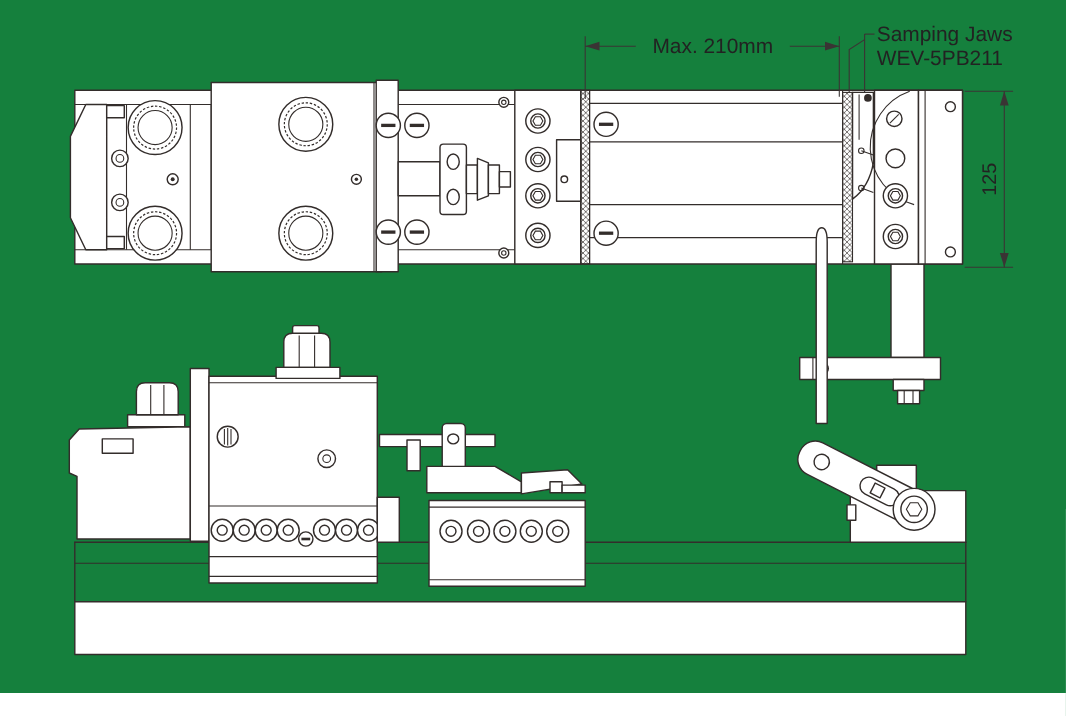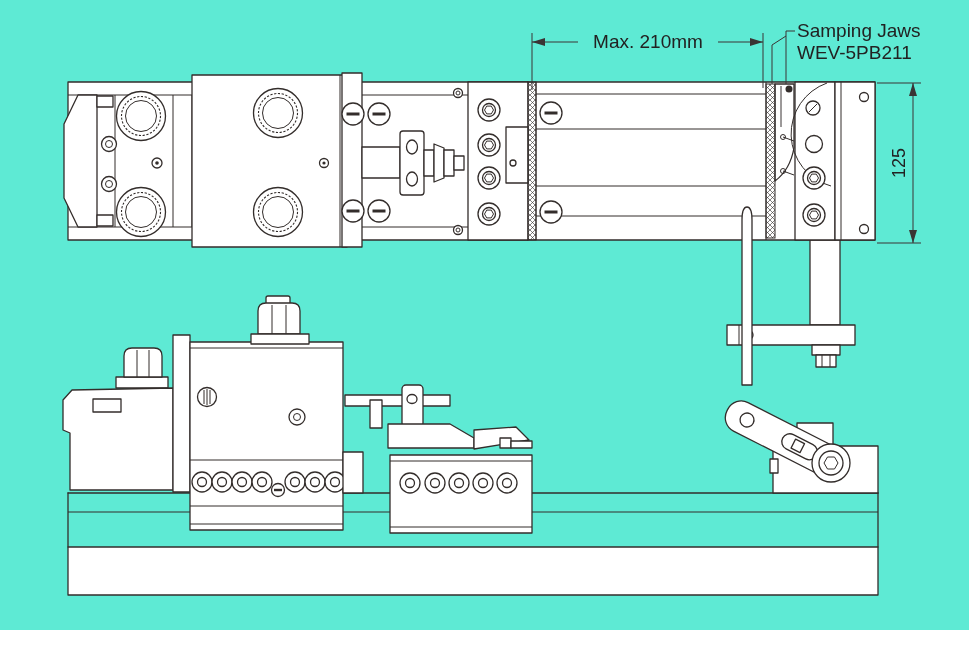--- a/index.html
+++ b/index.html
@@ -1,16 +1,16 @@
 <!DOCTYPE html>
 <html><head>
 <meta charset="utf-8">
 <style>
   html,body{margin:0;padding:0;background:#ffffff;}
-  .stage{width:969px;height:630px;position:relative;background:#5eead4;font-family:"Liberation Sans",sans-serif;}
+  .stage{width:969px;height:630px;position:relative;background:#15803d;font-family:"Liberation Sans",sans-serif;}
   svg{display:block;}
   
   .ln{fill:none;stroke:#332d2b;stroke-width:1.3;stroke-linejoin:round;stroke-linecap:round;}
   .f {fill:#ffffff;stroke:#332d2b;stroke-width:1.3;stroke-linejoin:round;}
   .thin{fill:none;stroke:#332d2b;stroke-width:1;}
   .knurl{fill:none;stroke:#332d2b;stroke-width:1.1;stroke-dasharray:2.2 1.6;}
   .dim{fill:none;stroke:#3a3434;stroke-width:1;}
   .arr{fill:#3a3434;stroke:none;}
   .dot{fill:#332d2b;stroke:none;}
   text{fill:#222222;stroke:none;font-family:"Liberation Sans","DejaVu Sans",sans-serif;}

